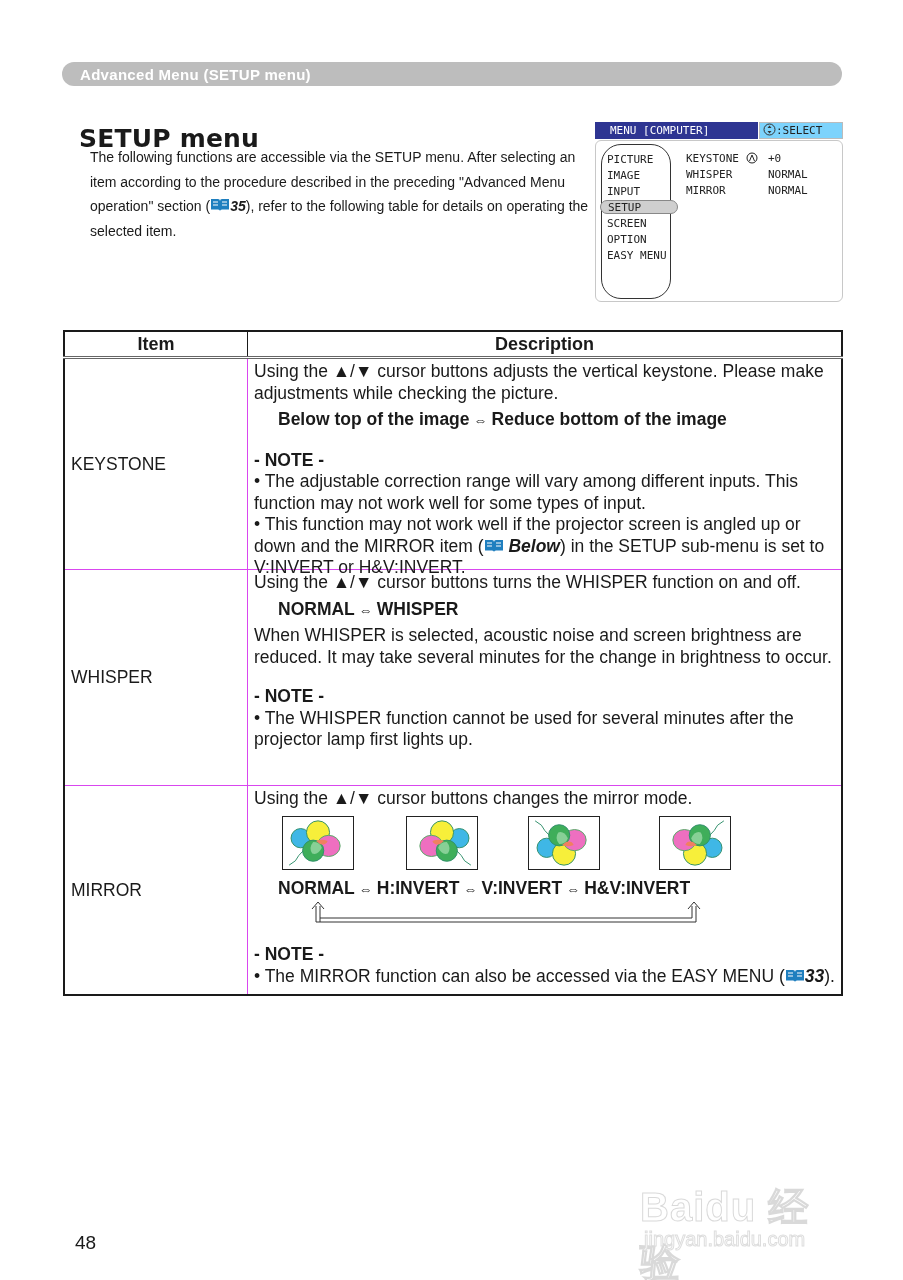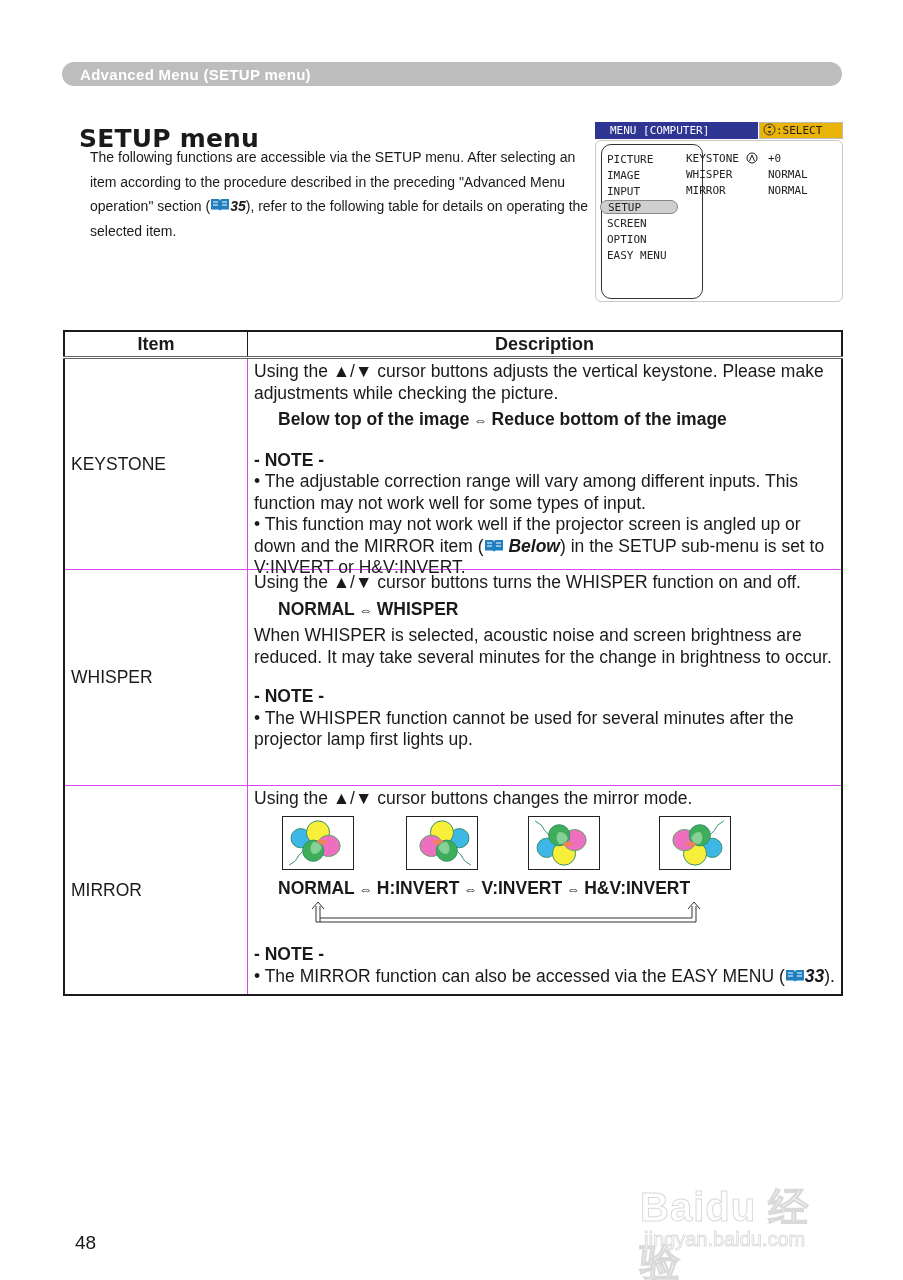--- a/index.html
+++ b/index.html
@@ -19,27 +19,27 @@
            line-height: 24.6px; color: #1a1a1a; margin-left: 28px; }
   .ref-icon { display: inline-block; width: 20px; height: 15px; vertical-align: -1px; }
   .ref-num { font-weight: bold; font-style: italic; }
 
   
   .osd { position: absolute; left: 595px; top: 122px; width: 248px; height: 180px;
          font-family: "DejaVu Sans Mono", monospace; font-size: 11px; color: #222; }
   .osd-head { position: absolute; left: 0; top: 0; width: 248px; height: 17px; }
   .osd-title { position: absolute; left: 0; top: 0; width: 163px; height: 17px; background: #2e3592;
                color: #fff; font-size: 11px; line-height: 17px; padding-left: 15px; box-sizing: border-box; }
-  .osd-select { position: absolute; left: 164px; top: 0; width: 84px; height: 17px; background: #eab308;
+  .osd-select { position: absolute; left: 164px; top: 0; width: 84px; height: 17px; background: #7dd3fc;
                 border: 1px solid #bbb; box-sizing: border-box; font-size: 11px; line-height: 15px; padding-left: 3px; }
   .osd-select svg { vertical-align: -2px; }
   .osd-body { position: absolute; left: 0; top: 18px; width: 248px; height: 162px; background: #fff;
               border: 1px solid #c8c8c8; box-sizing: border-box; border-radius: 6px; }
-  .osd-left { position: absolute; left: 5px; top: 3px; width: 102px; height: 155px;
-              border: 1.5px solid #333; border-radius: 10px; box-sizing: border-box; }
+  .osd-left { position: absolute; left: 5px; top: 3px; width: 70px; height: 155px;
+              border: 1.5px solid #333; border-radius: 20px; box-sizing: border-box; }
   .osd-item { position: absolute; left: 5px; font-size: 11px; line-height: 14px; height: 14px; }
   .osd-item.sel { left: -2px; width: 78px; padding-left: 7px; box-sizing: border-box; background: #cfcfcf;
                   border: 1px solid #888; border-radius: 8px; }
   .osd-right { position: absolute; left: 88px; top: 3px; width: 155px; height: 155px; }
   .osd-row { position: absolute; left: 2px; font-size: 11px; line-height: 14px; }
   .osd-val { position: absolute; left: 84px; font-size: 11px; line-height: 14px; }
 
   
   .tbl { position: absolute; left: 63px; top: 330px; width: 780px; border-collapse: collapse;
          font-size: 17.5px; color: #1a1a1a; }

